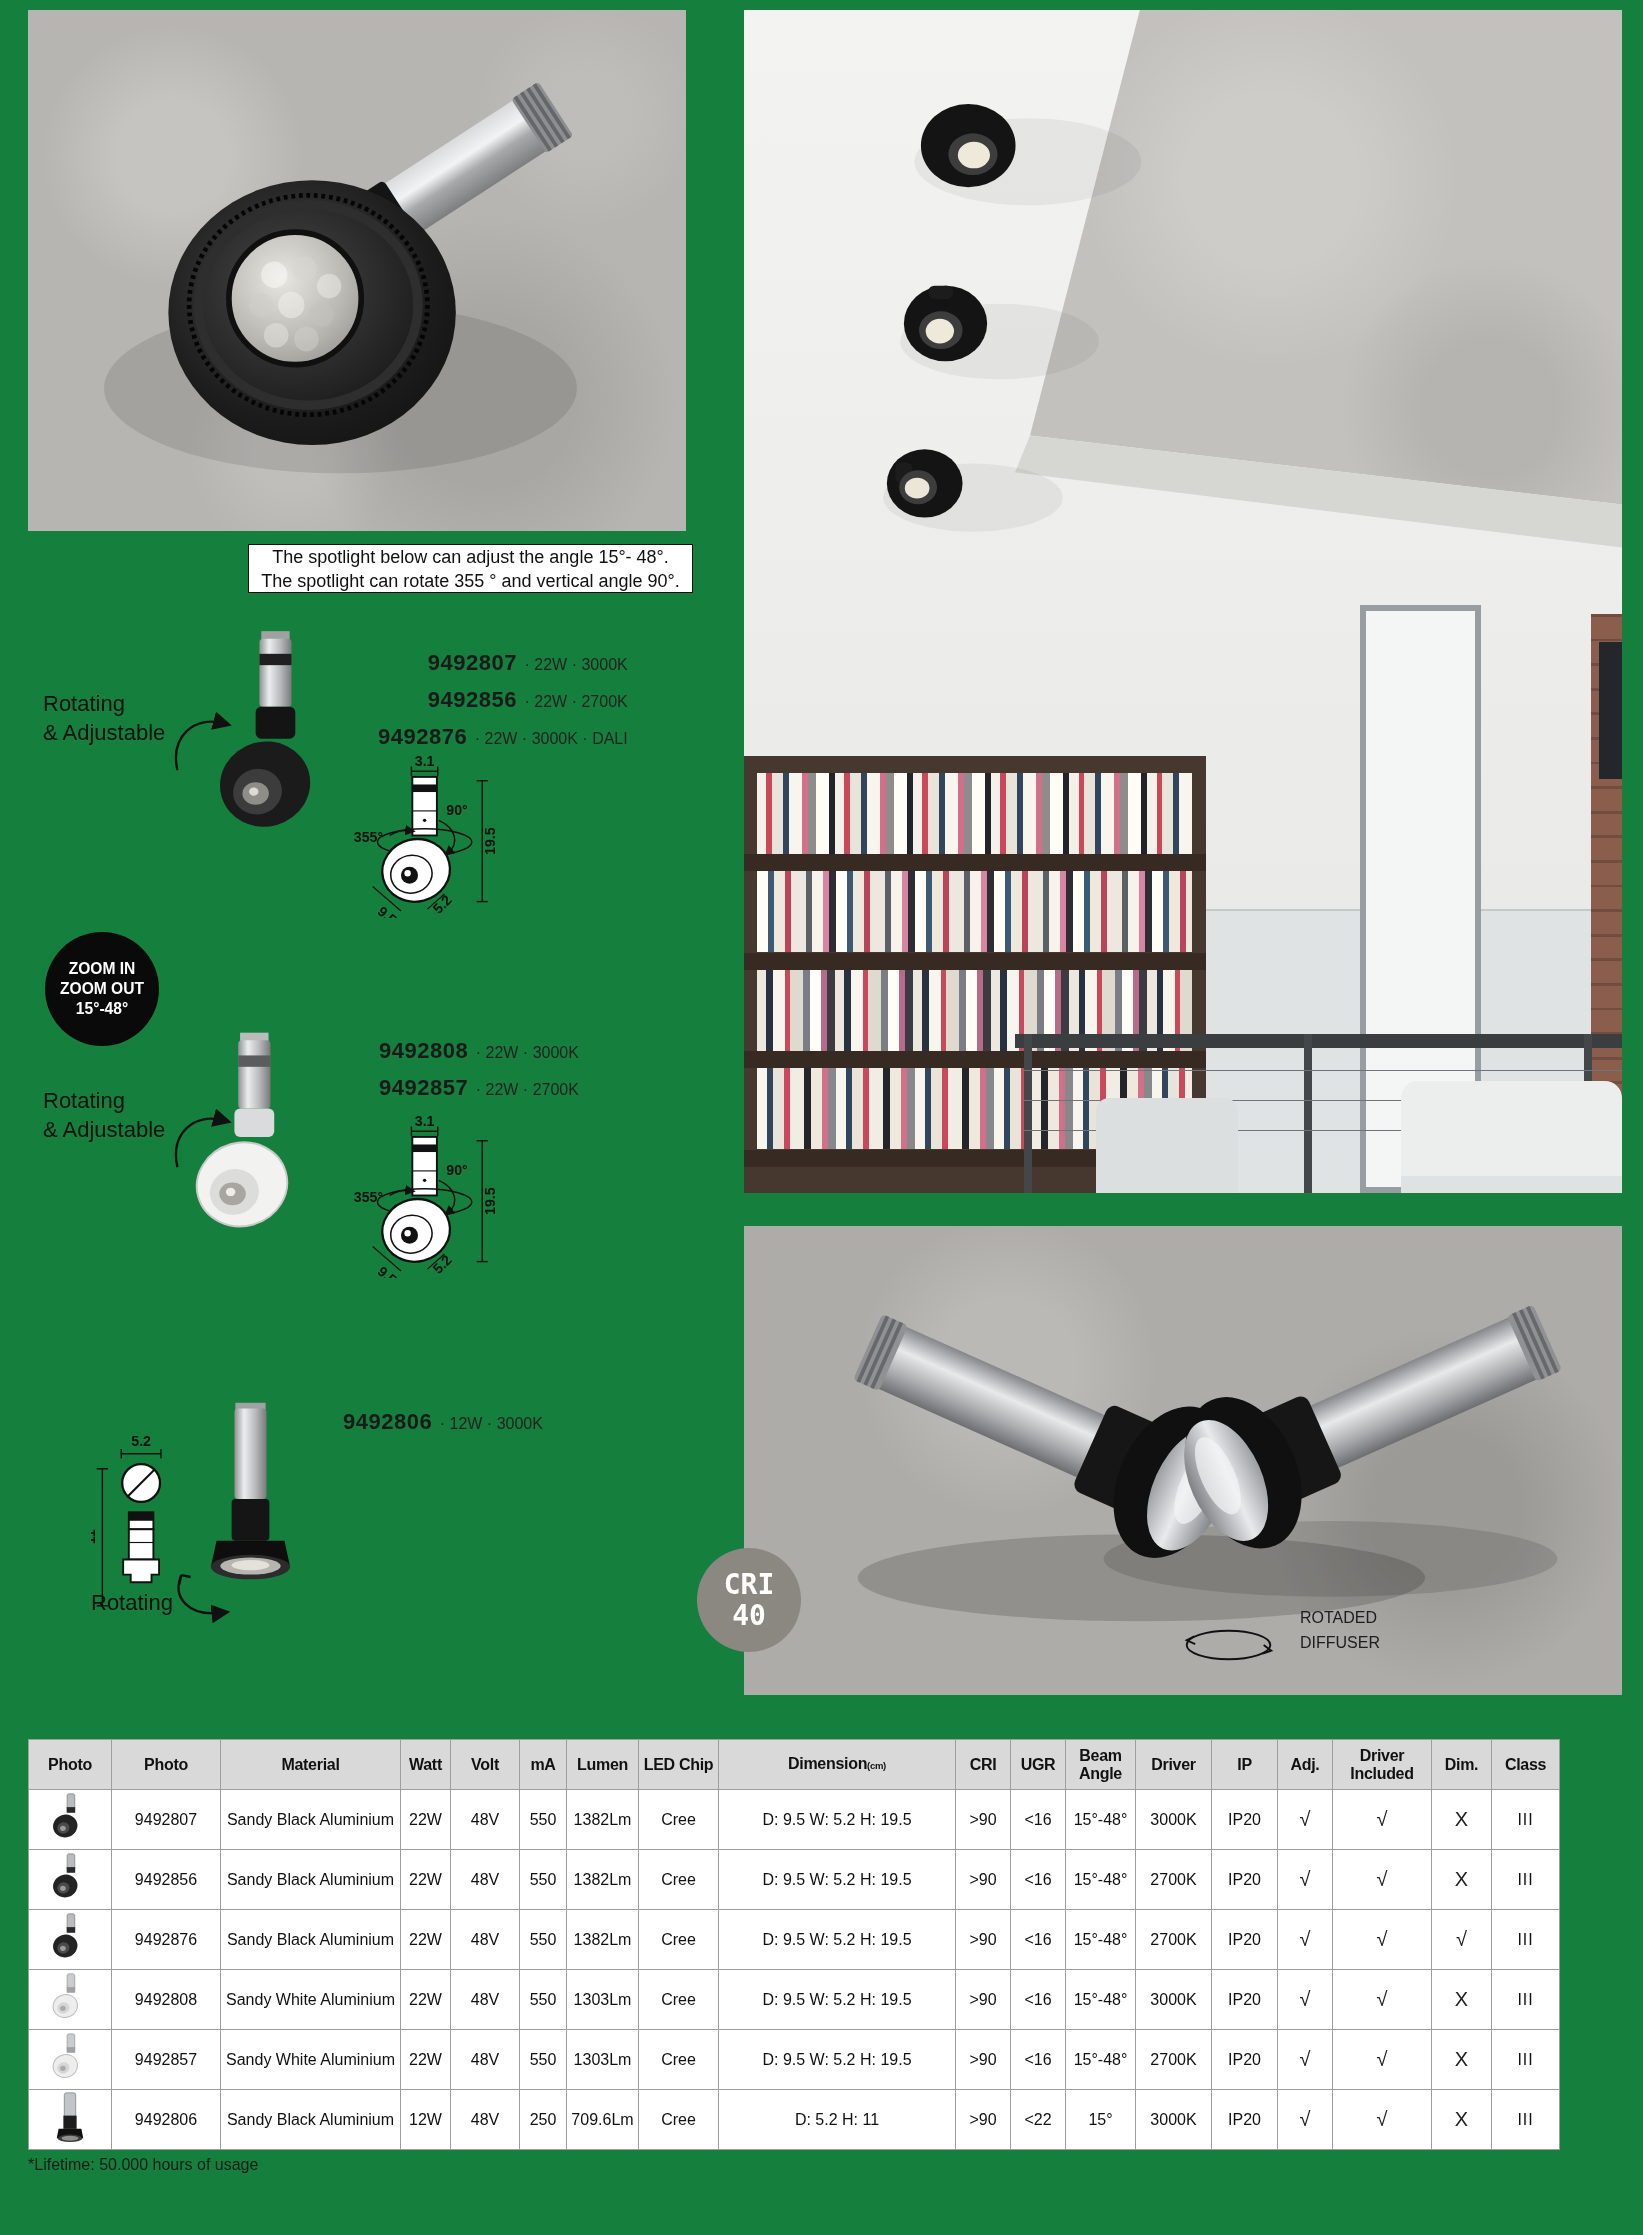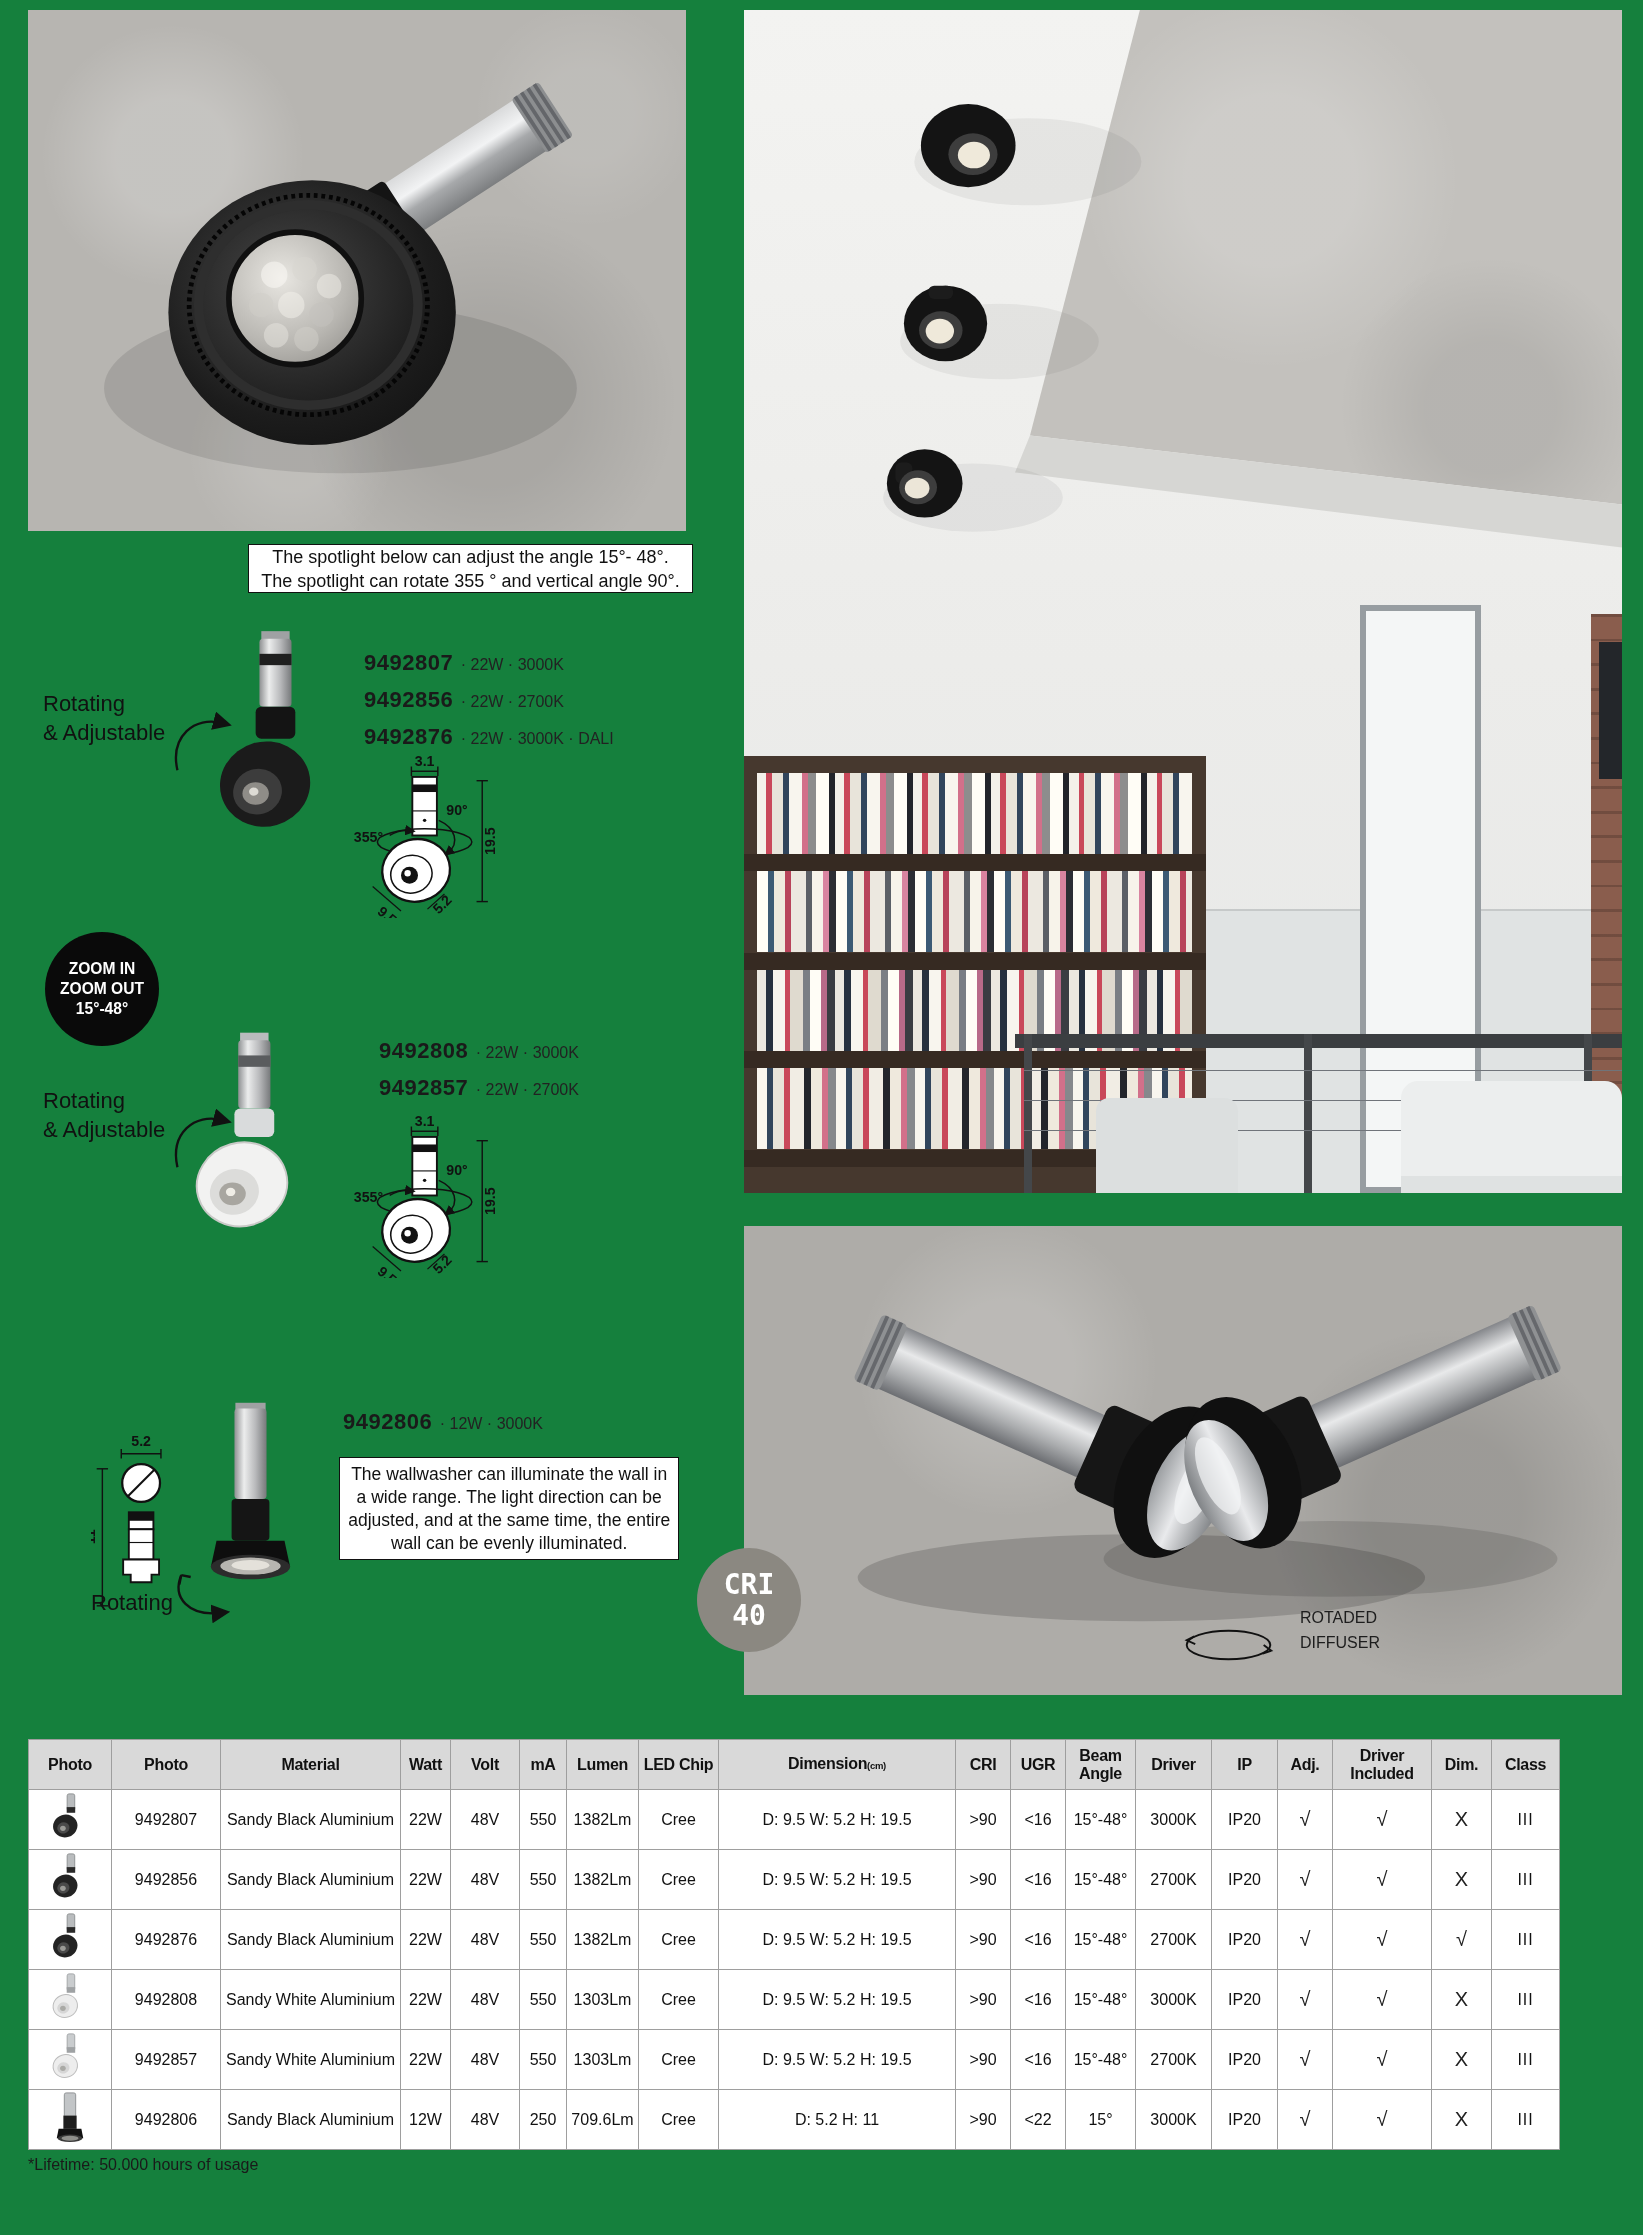--- a/index.html
+++ b/index.html
@@ -205,21 +205,21 @@
     <rect x="48" y="6" width="30" height="10" fill="#9fa1a3"></rect>
     <rect x="46" y="14" width="34" height="72" rx="4" fill="url(#cyl1)"></rect>
     <rect x="46" y="30" width="34" height="12" fill="#1f1f1f"></rect>
     <rect x="42" y="86" width="42" height="34" rx="6" fill="#141414"></rect>
     <ellipse cx="52" cy="168" rx="48" ry="45" fill="#1b1b1b" transform="rotate(-16 52 168)"></ellipse>
     <ellipse cx="44" cy="176" rx="26" ry="24" fill="#3c3c3c" transform="rotate(-16 44 176)"></ellipse>
     <ellipse cx="42" cy="178" rx="14" ry="12" fill="#8f8d88"></ellipse>
     <ellipse cx="40" cy="176" rx="5" ry="4.4" fill="#dddbd4"></ellipse>
   </svg>
 
-  <div class="abs" style="left:364px;top:645px;" data-name="product-codes-1">
+  <div class="abs" style="left:378px;top:645px;text-align:right;" data-name="product-codes-1">
     <div class="code-line" data-name="product-code-line"><span class="code" data-name="product-code">9492807</span><span class="specs" data-name="product-specs">· 22W · 3000K</span></div>
     <div class="code-line" data-name="product-code-line"><span class="code" data-name="product-code">9492856</span><span class="specs" data-name="product-specs">· 22W · 2700K</span></div>
     <div class="code-line" data-name="product-code-line"><span class="code" data-name="product-code">9492876</span><span class="specs" data-name="product-specs">· 22W · 3000K · DALI</span></div>
   </div>
 
   <svg class="abs" style="left:333px;top:752px;" width="170" height="166" viewBox="0 0 180 175" data-name="dimension-diagram-spot">
     <defs>
         <marker id="ah2" markerWidth="7" markerHeight="7" refX="3.5" refY="3.5" orient="auto">
           <path d="M0 0 L7 3.5 L0 7 Z" fill="#111"></path>
         </marker>
@@ -332,21 +332,20 @@
     <rect x="30" y="106" width="40" height="44" rx="4" fill="#151515"></rect>
     <path d="M14 150 L86 150 L92 178 L8 178 Z" fill="#0e0e0e"></path>
     <ellipse cx="50" cy="178" rx="42" ry="13" fill="#2c2c2c"></ellipse>
     <ellipse cx="50" cy="177" rx="32" ry="9" fill="#b7b5b0"></ellipse>
     <ellipse cx="50" cy="176" rx="20" ry="5.5" fill="#e4e1da"></ellipse>
   </svg>
 
   <div class="abs" style="left:343px;top:1404px;" data-name="product-codes-3">
     <div class="code-line" data-name="product-code-line"><span class="code" data-name="product-code">9492806</span><span class="specs" data-name="product-specs">· 12W · 3000K</span></div>
   </div>
-  <div class="abs notebox" style="left:339px;top:1457px;width:327px;" data-name="wallwasher-note-box">The wallwasher can illuminate the wall in a wide range. The light direction can be adjusted, and at the same time, the entire wall can be evenly illuminated.</div>
   <div class="abs rotlabel" style="left:91px;top:1588px;" data-name="section3-rotating-label">
     <div data-name="rotating-text">Rotating</div>
   </div>
   <svg class="abs" style="left:168px;top:1560px;" width="68" height="66" viewBox="0 0 72 70" data-name="curved-arrow-icon">
     <path d="M14 16 C 4 40, 22 60, 56 56" fill="none" stroke="#111" stroke-width="2.5" marker-end="url(#ah1)"></path>
     <path d="M14 16 l-2 10 M14 16 l10 2" stroke="#111" stroke-width="2.5" fill="none"></path>
   </svg>
 
   <div class="abs concrete2" style="left:744px;top:1226px;width:878px;height:469px;" data-name="photo-wallwasher-pair">
     <svg width="878" height="469" viewBox="0 0 928 496" data-name="wallwasher-pair-illustration">

